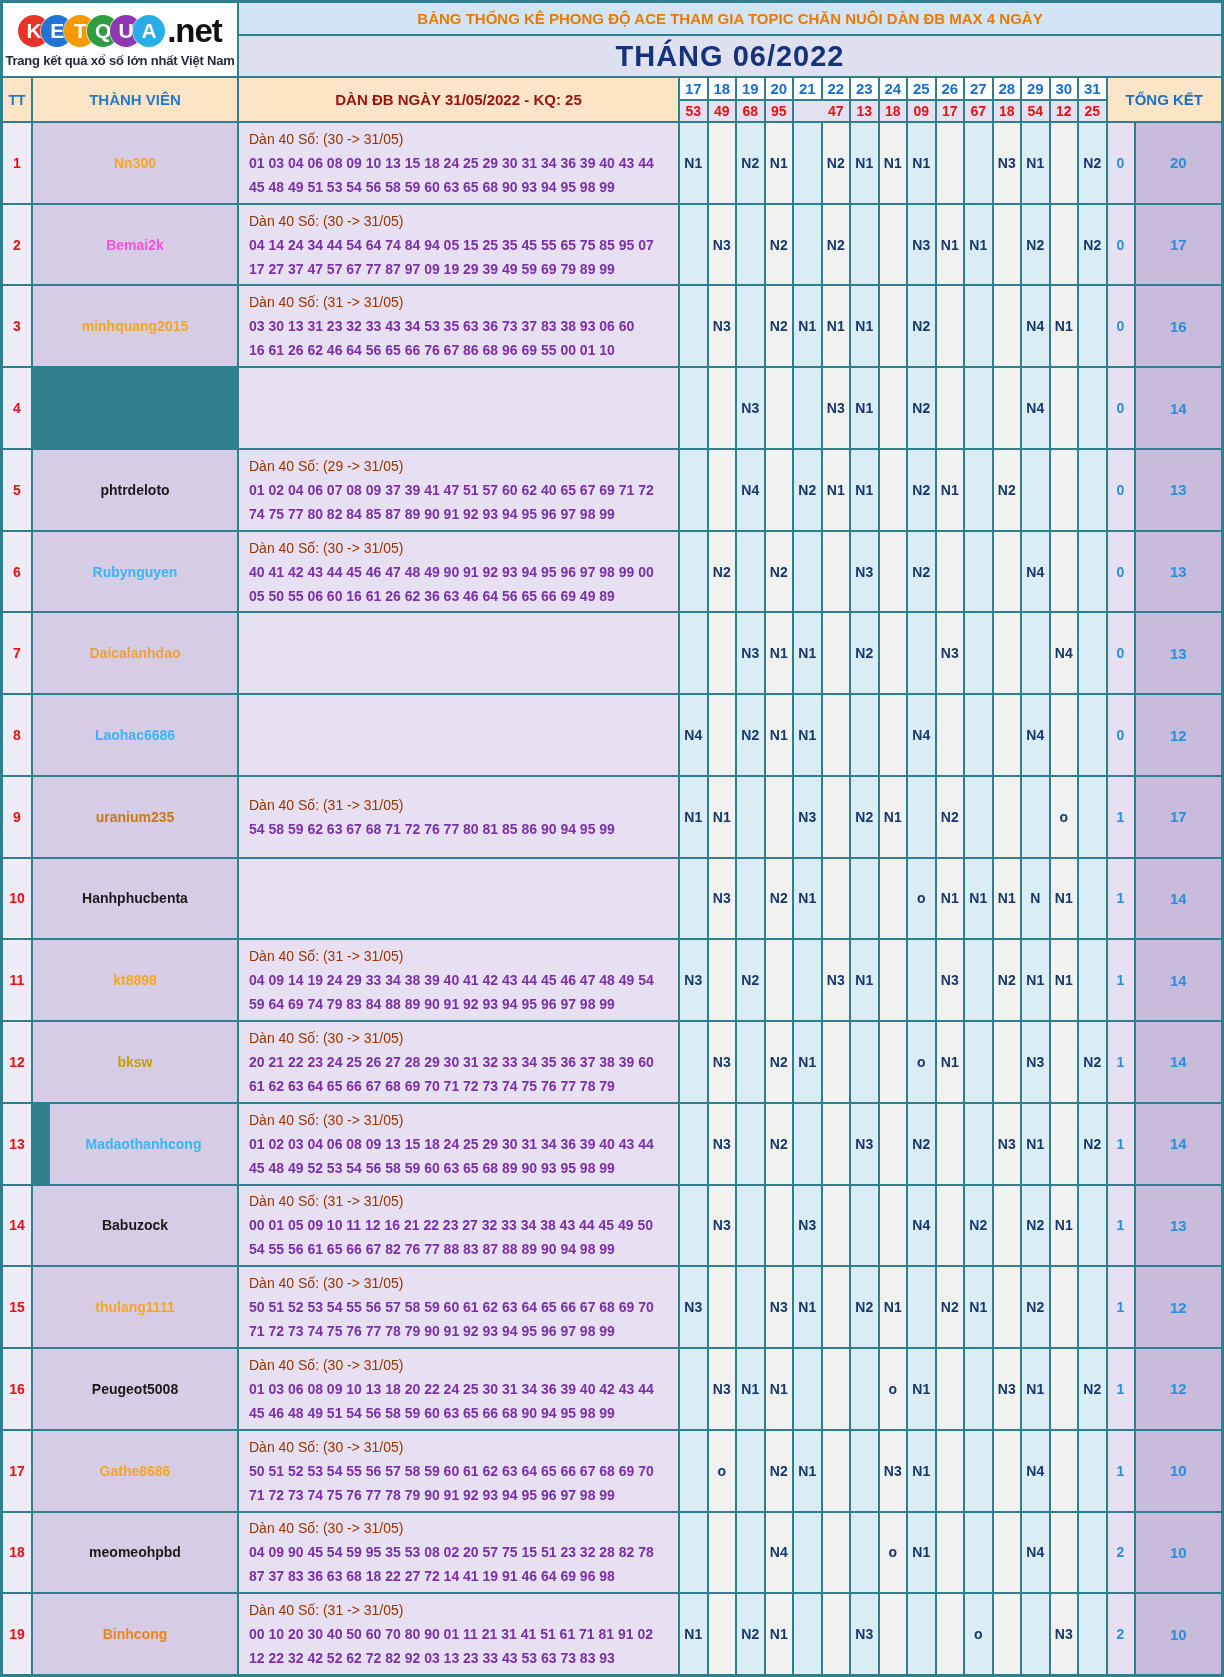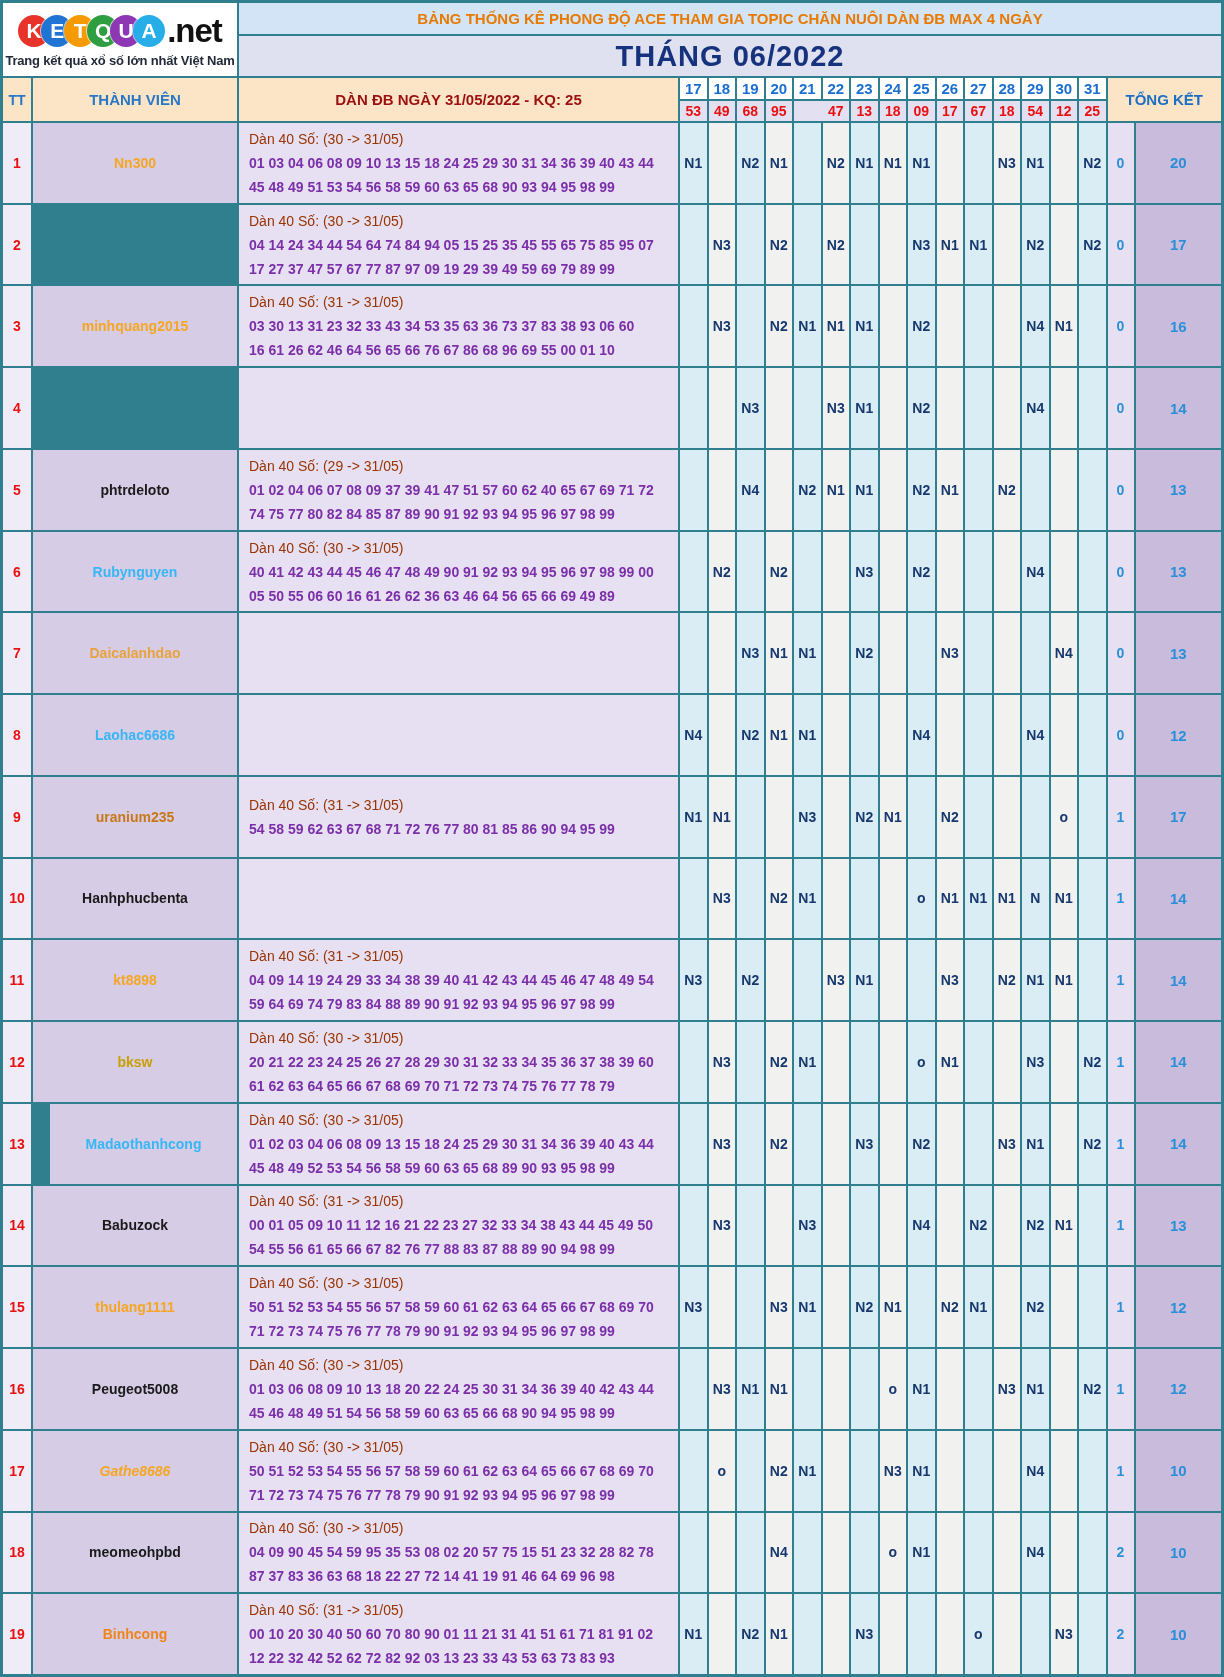--- a/index.html
+++ b/index.html
@@ -113,20 +113,21 @@
     <div class="cell c-day odd" style="grid-area: 5 / 12;">N1</div>
     <div class="cell c-day even" style="grid-area: 5 / 13;"></div>
     <div class="cell c-day odd" style="grid-area: 5 / 14;"></div>
     <div class="cell c-day even" style="grid-area: 5 / 15;">N3</div>
     <div class="cell c-day odd" style="grid-area: 5 / 16;">N1</div>
     <div class="cell c-day even" style="grid-area: 5 / 17;"></div>
     <div class="cell c-day odd" style="grid-area: 5 / 18;">N2</div>
     <div class="cell c-t1" style="grid-area: 5 / 19;">0</div>
     <div class="cell c-t2" style="grid-area: 5 / 20;">20</div>
     <div class="cell c-tt" style="grid-area: 6 / 1;">2</div>
+    <div class="cell c-name" style="grid-area: 6 / 2; color: rgb(255, 79, 216);">Bemai2k</div>
     <div class="cell c-desc" style="grid-area: 6 / 3;">
       <div class="desc-title">Dàn 40 Số: (30 -&gt; 31/05)</div>
       <div class="desc-nums">04 14 24 34 44 54 64 74 84 94 05 15 25 35 45 55 65 75 85 95 07</div>
       <div class="desc-nums">17 27 37 47 57 67 77 87 97 09 19 29 39 49 59 69 79 89 99</div>
     </div>
     <div class="cell c-day odd" style="grid-area: 6 / 4;"></div>
     <div class="cell c-day even" style="grid-area: 6 / 5;">N3</div>
     <div class="cell c-day odd" style="grid-area: 6 / 6;"></div>
     <div class="cell c-day even" style="grid-area: 6 / 7;">N2</div>
     <div class="cell c-day odd" style="grid-area: 6 / 8;"></div>
@@ -454,21 +455,21 @@
     <div class="cell c-day odd" style="grid-area: 20 / 12;">N1</div>
     <div class="cell c-day even" style="grid-area: 20 / 13;"></div>
     <div class="cell c-day odd" style="grid-area: 20 / 14;"></div>
     <div class="cell c-day even" style="grid-area: 20 / 15;">N3</div>
     <div class="cell c-day odd" style="grid-area: 20 / 16;">N1</div>
     <div class="cell c-day even" style="grid-area: 20 / 17;"></div>
     <div class="cell c-day odd" style="grid-area: 20 / 18;">N2</div>
     <div class="cell c-t1" style="grid-area: 20 / 19;">1</div>
     <div class="cell c-t2" style="grid-area: 20 / 20;">12</div>
     <div class="cell c-tt" style="grid-area: 21 / 1;">17</div>
-    <div class="cell c-name" style="grid-area: 21 / 2; color: rgb(245, 166, 35); font-style: italic;">Gathe8686</div>
+    <div class="cell c-name" style="grid-area: 21 / 2; color: rgb(245, 166, 35);">Gathe8686</div>
     <div class="cell c-desc" style="grid-area: 21 / 3;">
       <div class="desc-title">Dàn 40 Số: (30 -&gt; 31/05)</div>
       <div class="desc-nums">50 51 52 53 54 55 56 57 58 59 60 61 62 63 64 65 66 67 68 69 70</div>
       <div class="desc-nums">71 72 73 74 75 76 77 78 79 90 91 92 93 94 95 96 97 98 99</div>
     </div>
     <div class="cell c-day odd" style="grid-area: 21 / 4;"></div>
     <div class="cell c-day even" style="grid-area: 21 / 5;">o</div>
     <div class="cell c-day odd" style="grid-area: 21 / 6;"></div>
     <div class="cell c-day even" style="grid-area: 21 / 7;">N2</div>
     <div class="cell c-day odd" style="grid-area: 21 / 8;">N1</div>

